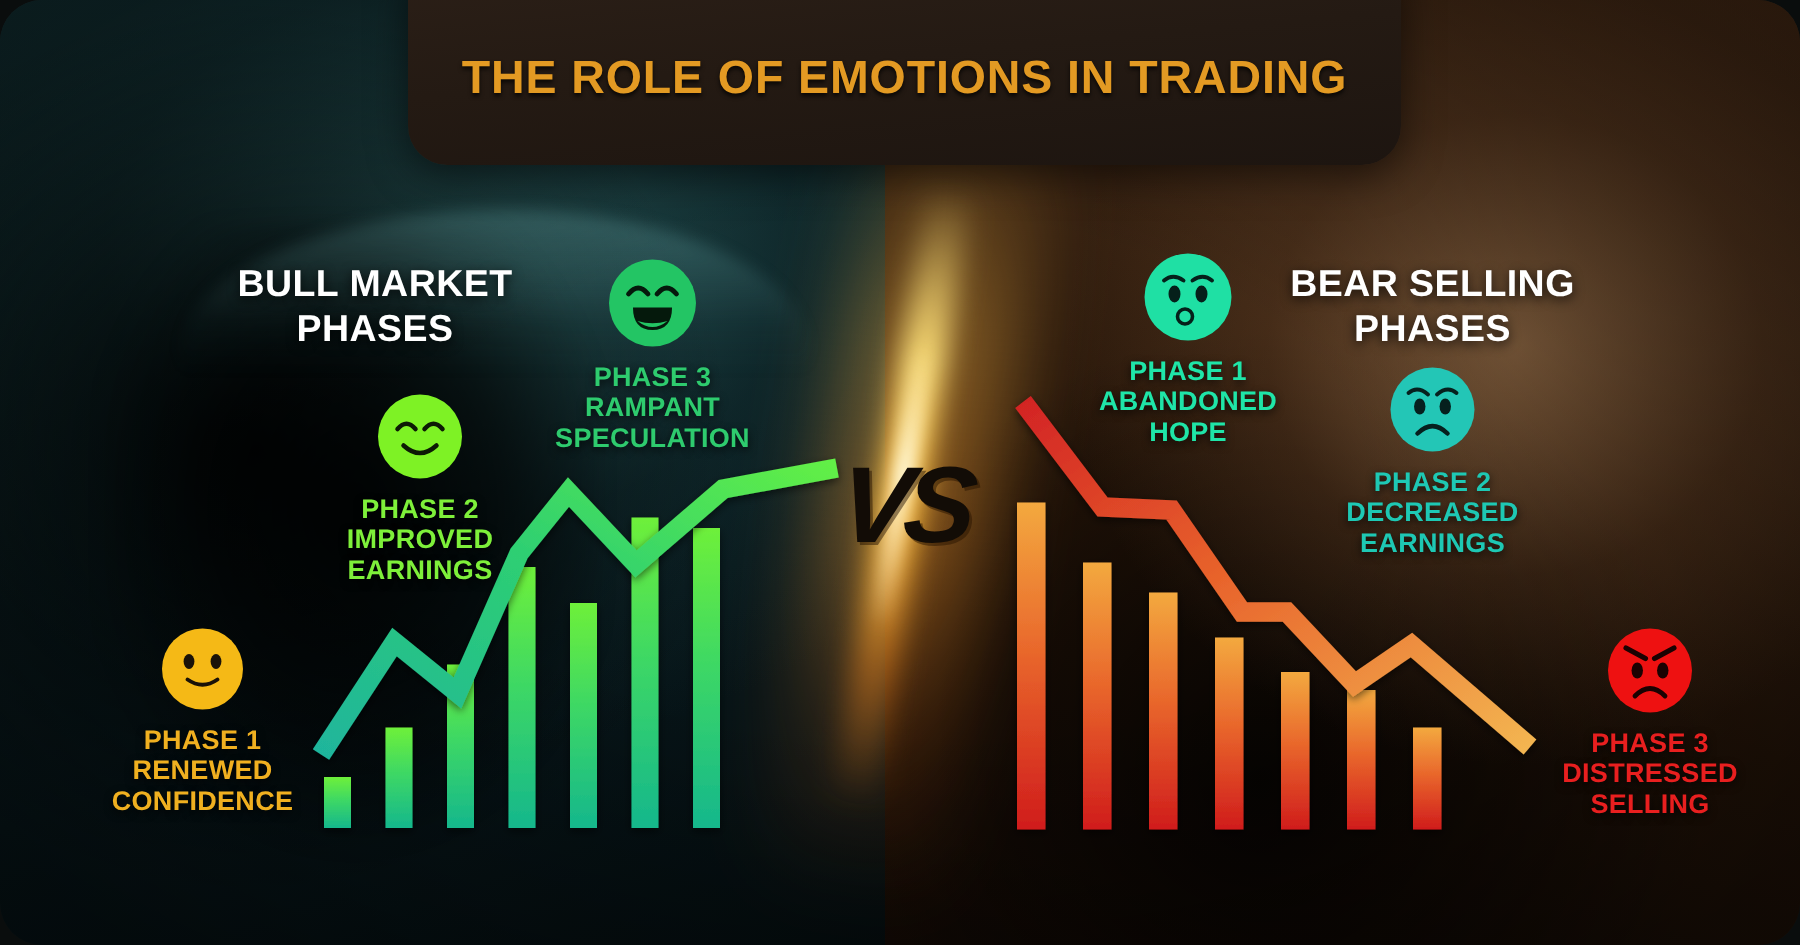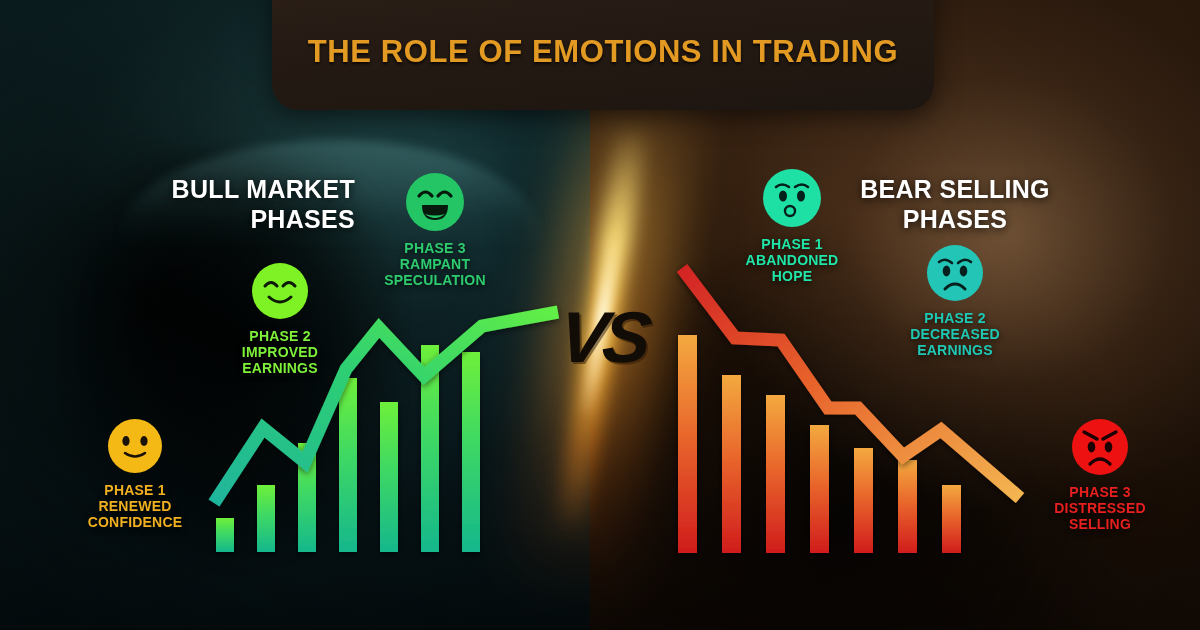--- a/index.html
+++ b/index.html
@@ -3,21 +3,21 @@
 <meta charset="utf-8">
 <title>The Role of Emotions in Trading</title>
 <style>
   * { margin:0; padding:0; box-sizing:border-box; }
   html,body { width:1200px; height:630px; overflow:hidden; }
   body {
     font-family:"Liberation Sans", sans-serif;
     background:#0a0d0d;
     position:relative;
   }
-  #stage { position:absolute; inset:0; width:1200px; height:630px; overflow:hidden; }
+  #stage { position:absolute; inset:0; width:1200px; height:630px; overflow:hidden;border-radius:28px; }
 
   
   .bg-left {
     position:absolute; left:0; top:0; width:610px; height:630px;
     background:
       radial-gradient(ellipse 320px 300px at 170px 300px, rgba(0,0,0,.85) 0%, rgba(0,0,0,.3) 60%, rgba(0,0,0,0) 100%),
       radial-gradient(ellipse 420px 330px at 300px 170px, rgba(58,120,120,.55) 0%, rgba(30,70,72,.25) 55%, rgba(0,0,0,0) 100%),
       linear-gradient(160deg, #123034 0%, #0d2427 30%, #07161a 65%, #040c0e 100%);
   }
   
@@ -81,28 +81,28 @@
     white-space:nowrap;
   }
 
   
   .side-heading {
     position:absolute; width:260px; text-align:center;
     font-size:25px; font-weight:bold; line-height:1.18; color:#ffffff;
     letter-spacing:.3px;
     text-shadow:0 2px 8px rgba(0,0,0,.8);
   }
-  #bull-heading { left:95px; top:175px;text-align:right; }
+  #bull-heading { left:120px; top:175px; }
   #bear-heading { left:825px; top:175px; }
 
   
   .phase { position:absolute; width:200px; text-align:center; }
   .phase .emoji-wrap { display:flex; justify-content:center; margin-bottom:9px; }
   .phase .caption {
-    font-size:14px; font-weight:bold; line-height:1.13;
+    font-size:18px; font-weight:bold; line-height:1.13;
     letter-spacing:.2px; white-space:pre-line;
     text-shadow:0 2px 6px rgba(0,0,0,.75);
   }
   #bull-phase-1 { left:35px;  top:418px; }
   #bull-phase-2 { left:180px; top:262px; }
   #bull-phase-3 { left:335px; top:172px; }
   #bear-phase-1 { left:692px; top:168px; }
   #bear-phase-2 { left:855px; top:244px; }
   #bear-phase-3 { left:1000px; top:418px; }
 

